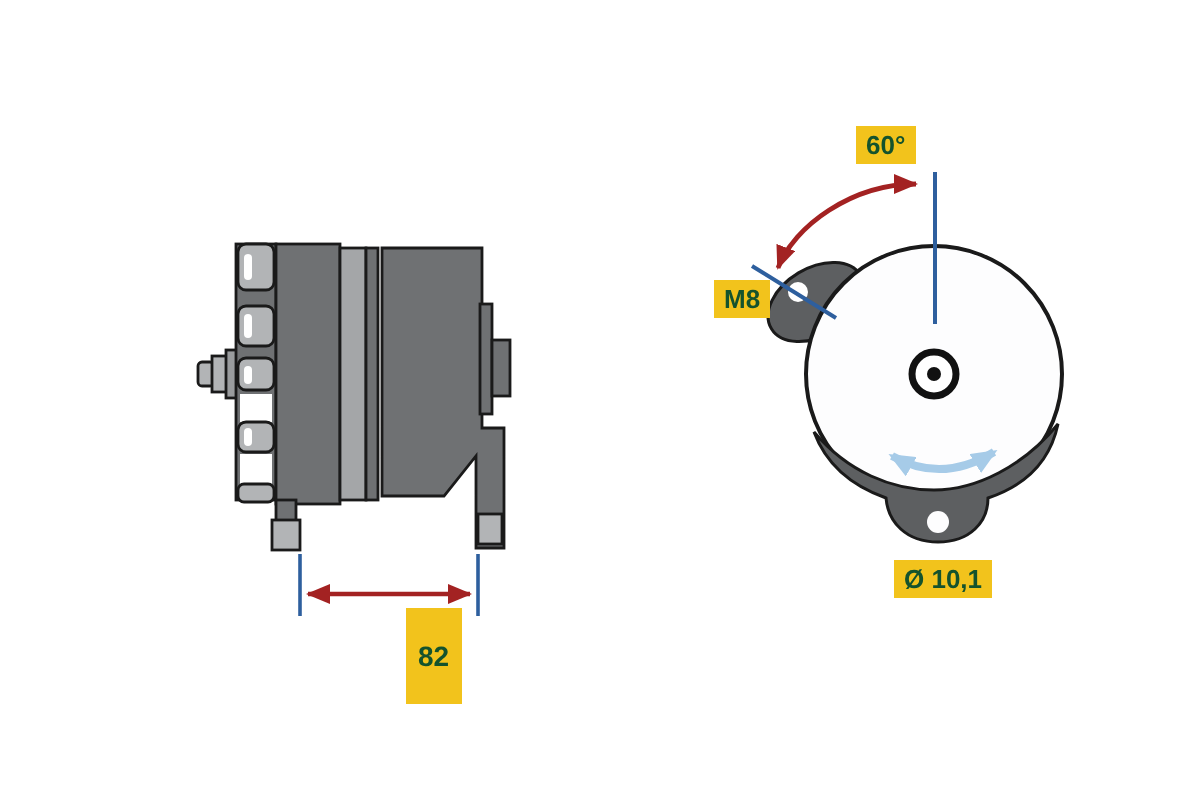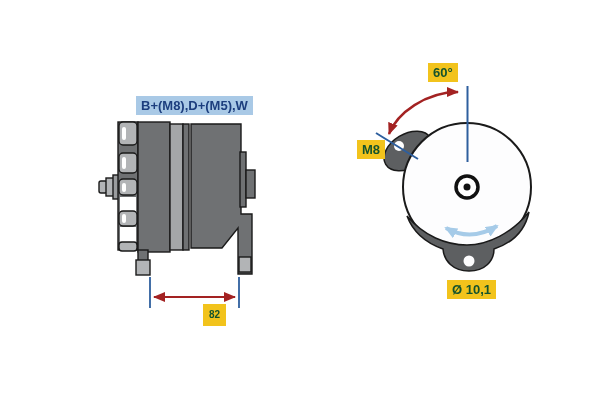--- a/index.html
+++ b/index.html
@@ -4,21 +4,21 @@
 <style>
   html,body{margin:0;padding:0;background:#ffffff;}
   body{width:600px;height:400px;position:relative;overflow:hidden;
        font-family:"Liberation Sans",sans-serif;}
   #canvas{position:absolute;left:0;top:0;width:600px;height:400px;}
   svg{position:absolute;left:0;top:0;}
   .lbl{position:absolute;font-weight:bold;font-size:13px;line-height:15px;
        padding:2px 5px;color:#14532d;white-space:nowrap;}
   .lbl-yellow{background:#f2c31c;}
   .lbl-blue{background:#a9c9e6;color:#1c3e7e;}
-  .lbl-dim{font-size:10px;line-height:16px;padding:3px 6px;}
+  .lbl-dim{font-size:14px;line-height:16px;padding:16px 6px;}
 </style>
 </head>
 <body>
 
 <div id="canvas">
 
 <svg width="600" height="400" viewBox="0 0 600 400">
   <defs>
     <marker id="arr-red" viewBox="0 0 12 10" markerWidth="12" markerHeight="10" refX="11" refY="5" orient="auto-start-reverse" markerUnits="userSpaceOnUse">
       <path d="M0,0 L12,5 L0,10 Z" fill="#a32222"></path>
@@ -103,21 +103,20 @@
 
     <line x1="467.5" y1="86" x2="467.5" y2="162" stroke="#2e5f9e" stroke-width="2"></line>
     <line x1="376" y1="133" x2="418" y2="159" stroke="#2e5f9e" stroke-width="2"></line>
 
     <path d="M 389 134 C 397 113 426 92 458 92" fill="none" stroke="#a32222" stroke-width="2.4" marker-start="url(#arr-red)" marker-end="url(#arr-red)"></path>
 
     <path d="M 446 228 Q 471 242 497 226" fill="none" stroke="#a6cbe8" stroke-width="4" marker-start="url(#arr-blue)" marker-end="url(#arr-blue)"></path>
   </g>
 </svg>
 
-<div class="lbl lbl-blue" style="left:136px;top:96px;">B+(M8),D+(M5),W</div>
 
 <div class="lbl lbl-yellow" style="left:428px;top:63px;">60°</div>
 
 <div class="lbl lbl-yellow" style="left:357px;top:140px;">M8</div>
 
 <div class="lbl lbl-yellow" style="left:447px;top:280px;">Ø 10,1</div>
 
 <div class="lbl lbl-yellow lbl-dim" style="left:203px;top:304px;">82</div>
 
 </div>

